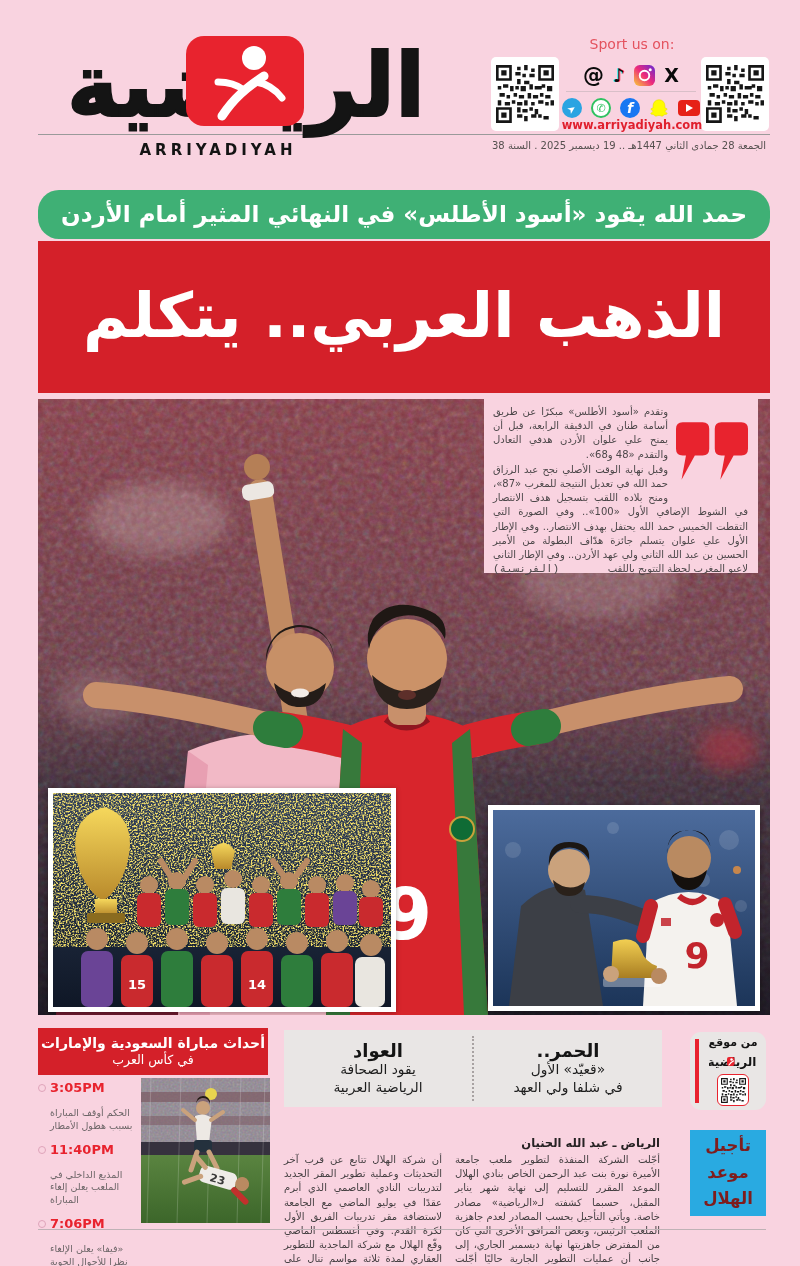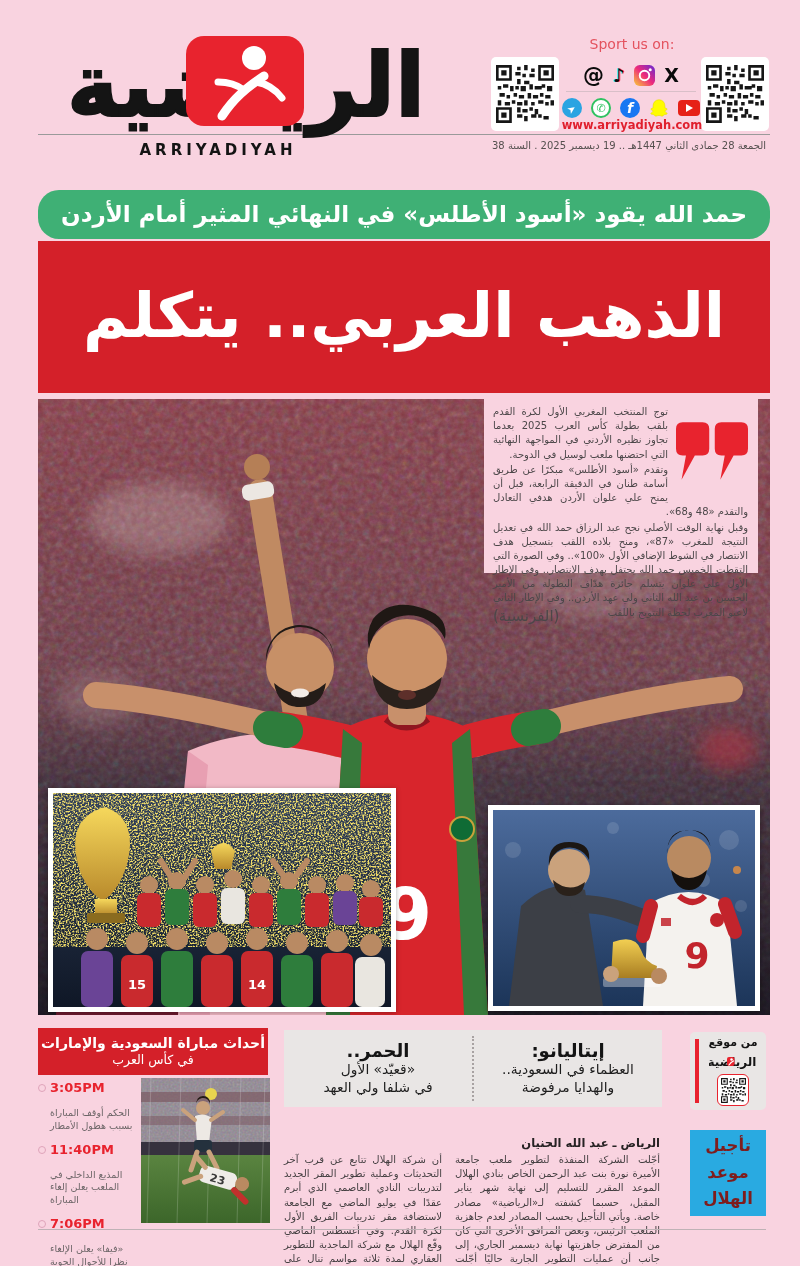--- a/index.html
+++ b/index.html
@@ -47,21 +47,21 @@
             color:#fff;font-weight:bold;font-size:62px;line-height:150px;text-align:center;direction:rtl;}
 
   
   .photo{position:absolute;left:38px;top:399px;width:732px;height:616px;overflow:hidden;background:#5c2f38;}
   .photo > svg{position:absolute;left:0;top:0;width:732px;height:616px;}
   .lead-panel{position:absolute;right:12px;top:0;width:274px;height:174px;background:#f9d3e0;
               box-sizing:border-box;padding:6px 10px 6px 9px;direction:rtl;color:#4c4749;
               font-size:10px;line-height:1.42;text-align:justify;}
   .lead-panel p{margin:0 0 1px 0;}
   .quote-mark{float:right;width:72px;height:86px;margin:3px 0 4px 8px;}
-  .credit{float:left;font-size:15px;color:#4c4749;}
+  .credit{float:left;font-size:11px;color:#4c4749;font-family:Liberation Mono, monospace;}
   .inset{position:absolute;border:5px solid #fff;box-shadow:0 1px 5px rgba(0,0,0,.3);overflow:hidden;}
   .inset svg{display:block;}
   .inset1{left:10px;top:389px;width:338px;height:214px;}
   .inset2{left:450px;top:406px;width:262px;height:196px;}
 
   
   .events-box{position:absolute;left:38px;top:1028px;width:230px;height:47px;background:#d42029;
               color:#fff;text-align:center;direction:rtl;display:flex;flex-direction:column;justify-content:center;}
   .events-box .t1{font-size:14px;font-weight:bold;line-height:1.25;}
   .events-box .t2{font-size:12.5px;line-height:1.25;}
@@ -75,21 +75,21 @@
 
   .teasers{position:absolute;left:284px;top:1030px;width:378px;height:77px;background:#e9e6e5;
            display:flex;direction:rtl;align-items:center;}
   .teaser{flex:1;text-align:center;direction:rtl;padding:4px 2px;}
   .teaser:not(:first-child){border-left:none;}
   .teasers .teaser + .teaser{border-right:2px dotted #a8a2a2;}
   .teaser .tt{font-size:18px;font-weight:bold;color:#141414;line-height:1.2;}
   .teaser .ts{font-size:13.8px;color:#1d1d1d;line-height:1.3;}
 
   .fromsite{position:absolute;left:690px;top:1032px;width:76px;height:78px;background:#e9e6e5;
-            border-radius:5px;}
+            border-radius:11px;}
   .fromsite .bar{position:absolute;left:5px;top:7px;bottom:7px;width:4px;background:#e8232e;}
   .fromsite .inner{position:absolute;left:12px;right:2px;top:4px;bottom:4px;display:flex;
                    flex-direction:column;align-items:center;justify-content:space-between;}
   .fromsite .fs-label{font-size:11px;font-weight:bold;color:#141414;direction:rtl;}
   .fromsite .qr-s{width:30px;height:30px;background:#fff;border:1.5px solid #e8232e;border-radius:6px;
                   display:flex;align-items:center;justify-content:center;}
   .fromsite .qr-s svg{width:25px;height:25px;}
 
   .flagbox{position:absolute;left:690px;top:1130px;width:76px;height:86px;background:#29aae1;
            color:#7f1d1d;font-weight:bold;font-size:16.5px;line-height:1.6;text-align:center;
@@ -253,21 +253,20 @@
         <circle cx="424" cy="430" r="12" fill="#0f6b35" stroke="#c9a13b" stroke-width="2"></circle>
         <text x="369" y="540" text-anchor="middle" font-size="72" font-weight="bold" fill="#fff">9</text>
       </g>
     </svg>
 
     <div class="lead-panel">
       <svg class="quote-mark" viewBox="0 0 130 104">
         <path fill="#e8232e" d="M12 0 H48 Q60 0 60 12 V48 Q60 60 48 60 H34 L10 104 L18 60 H12 Q0 60 0 48 V12 Q0 0 12 0 Z"></path>
         <path fill="#e8232e" d="M82 0 H118 Q130 0 130 12 V48 Q130 60 118 60 H104 L80 104 L88 60 H82 Q70 60 70 48 V12 Q70 0 82 0 Z"></path>
       </svg>
-      <p>توج المنتخب المغربي الأول لكرة القدم بلقب بطولة كأس العرب 2025 بعدما تجاوز نظيره الأردني في المواجهة النهائية التي احتضنها ملعب لوسيل في الدوحة.</p>
       <p>وتقدم «أسود الأطلس» مبكرًا عن طريق أسامة طنان في الدقيقة الرابعة، قبل أن يمنح علي علوان الأردن هدفي التعادل والتقدم «48 و68».</p>
       <p><span>وقبل نهاية الوقت الأصلي نجح عبد الرزاق حمد الله في تعديل النتيجة للمغرب «87»، ومنح بلاده اللقب بتسجيل هدف الانتصار في الشوط الإضافي الأول «100».. وفي الصورة التي التقطت الخميس حمد الله يحتفل بهدف الانتصار.. وفي الإطار الأول علي علوان يتسلم جائزة هدّاف البطولة من الأمير الحسين بن عبد الله الثاني ولي عهد الأردن.. وفي الإطار الثاني لاعبو المغرب لحظة التتويج باللقب</span>
         <span class="credit">(الفرنسية)</span></p>
     </div>
 
     <div class="inset inset1">
       <svg viewBox="0 0 338 214" width="338" height="214" preserveAspectRatio="none">
         <defs>
           <linearGradient id="nightbg" x1="0" y1="0" x2="0" y2="1">
             <stop offset="0" stop-color="#31405b"></stop>
@@ -456,28 +455,28 @@
         <circle cx="102" cy="100" r="7" fill="#b98a61"></circle>
         <path d="M60 104 l-14 10 M62 94 l-12 -8" stroke="#caa27c" stroke-width="5" stroke-linecap="round"></path>
         <path d="M96 108 l14 8" stroke="#c2302c" stroke-width="6" stroke-linecap="round"></path>
         <text x="77" y="106" text-anchor="middle" font-size="11" font-weight="bold" fill="#3a3a3a">23</text>
       </g>
     </svg>
   </div>
 
   <div class="teasers">
     <div class="teaser">
-      <div class="tt">إيتاليانو:</div>
-      <div class="ts">العظماء في السعودية..</div>
-      <div class="ts">والهدايا مرفوضة</div>
-    </div>
-    <div class="teaser">
       <div class="tt">الحمر..</div>
       <div class="ts">«قعيّد» الأول</div>
       <div class="ts">في شلفا ولي العهد</div>
+    </div>
+    <div class="teaser">
+      <div class="tt">العواد</div>
+      <div class="ts">يقود الصحافة</div>
+      <div class="ts">الرياضية العربية</div>
     </div>
   </div>
 
   <div class="fromsite">
     <div class="bar"></div>
     <div class="inner">
       <div class="fs-label">من موقع</div>
       <svg width="48" height="15" viewBox="0 0 96 30">
         <text x="46" y="24" text-anchor="middle" font-size="24" font-weight="bold" fill="#141414" direction="rtl">الرياضية</text>
         <rect x="36" y="6" width="15" height="18" rx="4" fill="#e8232e"></rect>

